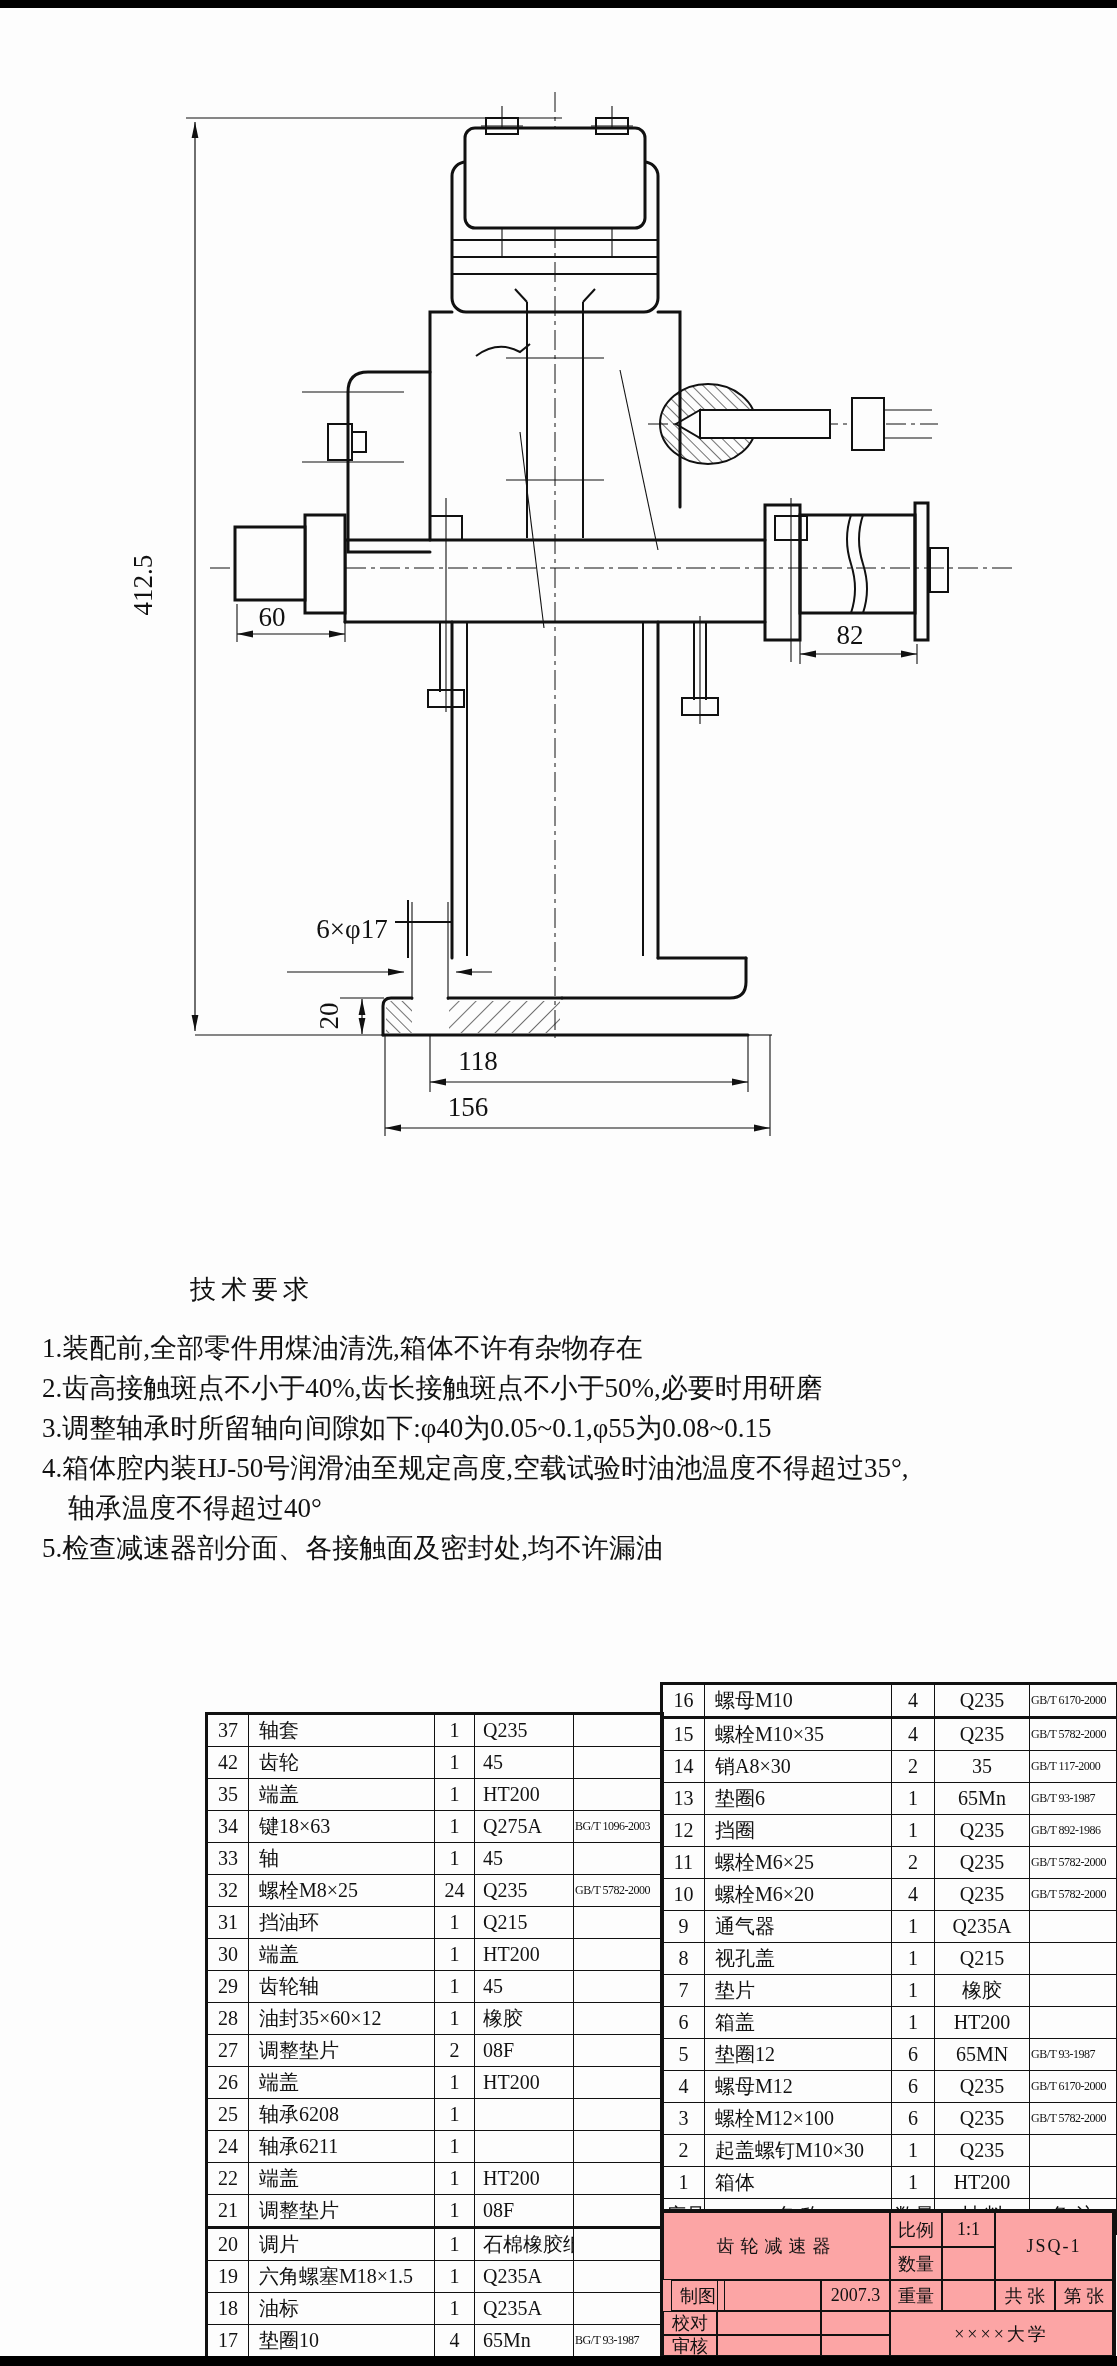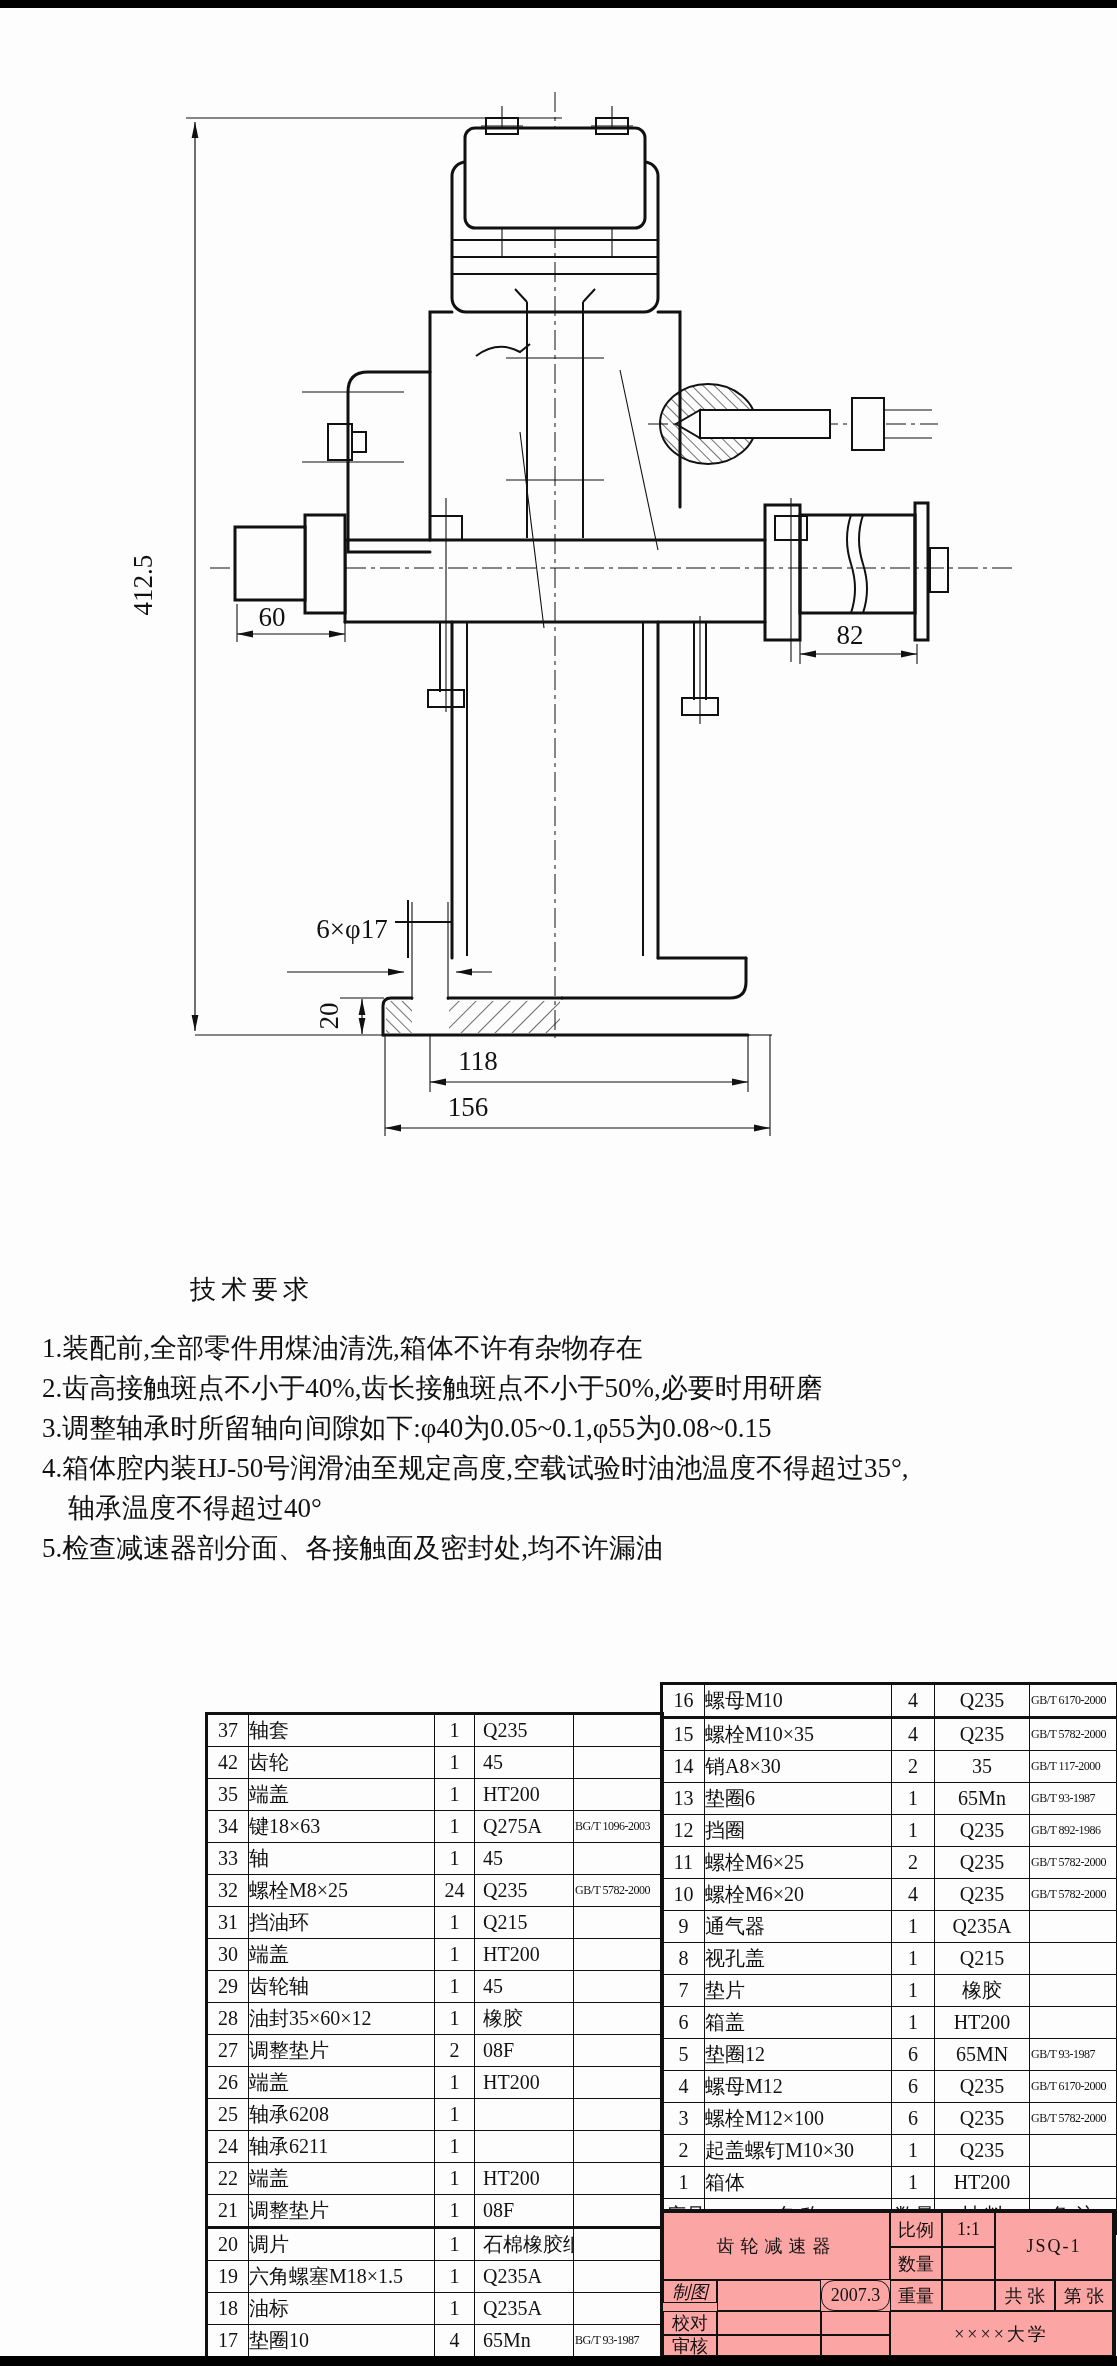--- a/index.html
+++ b/index.html
@@ -24,21 +24,21 @@
   .tech-lines{position:absolute;left:42px;top:1328px;width:1050px;font-size:27px;}
   .tech-lines div{line-height:40px;white-space:nowrap;}
   .tech-lines div.cont{padding-left:26px;}
 
   
   table.parts{position:absolute;border-collapse:collapse;table-layout:fixed;
               border:3px solid #111;font-size:20px;}
   table.parts td{border:1.5px solid #111;height:31px;padding:0 3px;white-space:nowrap;
                  overflow:hidden;line-height:29px;}
   table.parts td.c0{text-align:center;}
-  table.parts td.c1{text-align:left;padding-left:0;}
+  table.parts td.c1{text-align:left;padding-left:10px;}
   table.parts td.c2{text-align:center;}
   table.parts td.c4{text-align:left;font-size:12px;letter-spacing:-0.5px;padding:0 1px;}
   #left-table td.c3{text-align:left;padding-left:8px;}
   #right-table td.c3{text-align:center;}
   #left-table tbody.data tr:nth-child(17) td{border-top:3px solid #111;}
   #right-table tbody.data tr:nth-child(2) td{border-top:3px solid #111;}
   #right-table tr.hdr td{text-align:center;font-size:20px;height:33px;}
 
   
   .tblock{position:absolute;left:660px;top:2209px;width:456px;height:150px;
@@ -514,23 +514,23 @@
   </table>
 
   <div class="tblock">
     <div class="cell tb-name" style="left:0;top:0;width:227px;height:68px;">齿轮减速器</div>
     <div class="cell" style="left:227px;top:0;width:52px;height:35px;">比例</div>
     <div class="cell" style="left:279px;top:0;width:53px;height:35px;">1:1</div>
     <div class="cell" style="left:227px;top:35px;width:52px;height:33px;">数量</div>
     <div class="cell" style="left:279px;top:35px;width:53px;height:33px;"></div>
     <div class="cell tb-jsq" style="left:332px;top:0;width:118px;height:68px;">JSQ-1</div>
 
-    <div class="cell" style="left:0;top:68px;width:54px;height:23px;font-style:italic;">制图</div>
+    <div class="cell" style="left:8px;top:68px;width:54px;height:31px;">制图</div>
     <div class="cell" style="left:54px;top:68px;width:104px;height:31px;"></div>
-    <div class="cell" style="left:158px;top:68px;width:69px;height:31px;border-radius:13px;">2007.3</div>
+    <div class="cell" style="left:158px;top:68px;width:69px;height:31px;">2007.3</div>
     <div class="cell" style="left:227px;top:68px;width:52px;height:31px;">重量</div>
     <div class="cell" style="left:279px;top:68px;width:53px;height:31px;"></div>
     <div class="cell tb-small" style="left:332px;top:68px;width:60px;height:31px;text-align:center;">共  张</div>
     <div class="cell tb-small" style="left:392px;top:68px;width:58px;height:31px;">第  张</div>
 
     <div class="cell" style="left:0;top:99px;width:54px;height:24px;">校对</div>
     <div class="cell" style="left:54px;top:99px;width:104px;height:24px;"></div>
     <div class="cell" style="left:158px;top:99px;width:69px;height:24px;"></div>
     <div class="cell" style="left:0;top:123px;width:54px;height:21px;">审核</div>
     <div class="cell" style="left:54px;top:123px;width:104px;height:21px;"></div>

